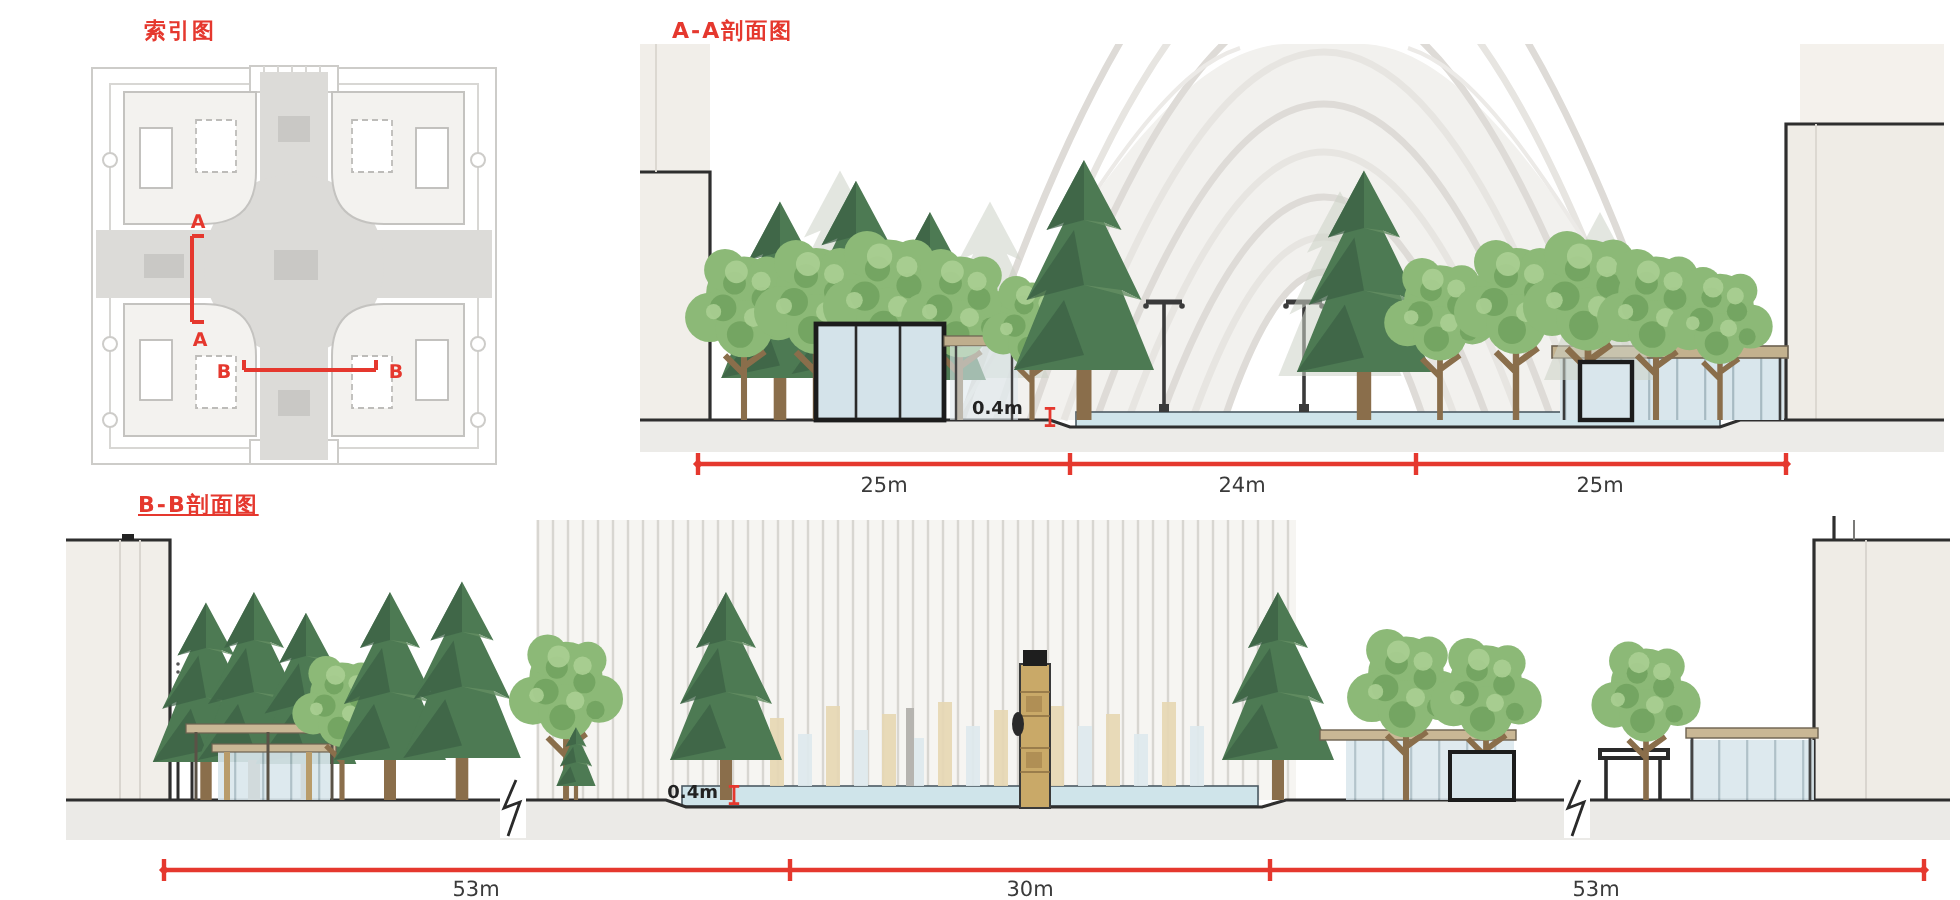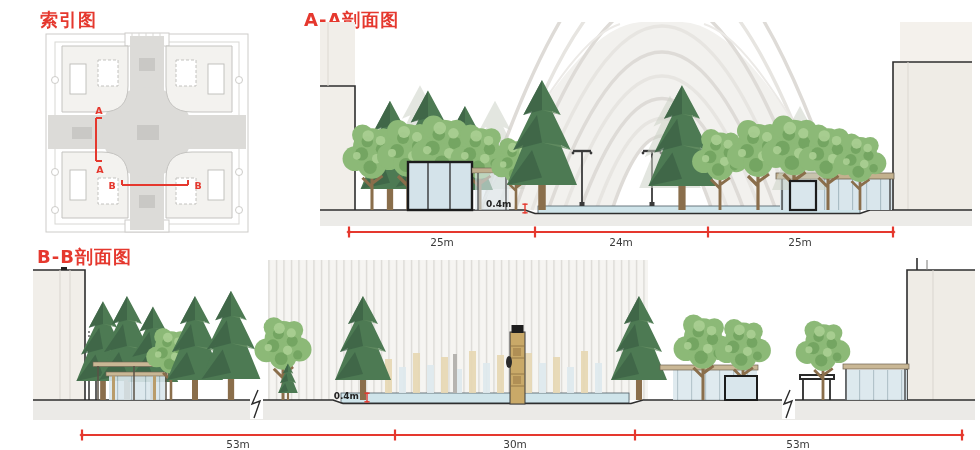--- a/index.html
+++ b/index.html
@@ -1,18 +1,18 @@
 <!DOCTYPE html>
 <html><head>
 <meta charset="utf-8">
 <style>
   html,body{margin:0;padding:0;background:#ffffff;}
   .page{position:relative;width:980px;height:450px;background:#ffffff;overflow:hidden;
         font-family:"DejaVu Sans","Liberation Sans",sans-serif;}
-  .panel-title{position:absolute;color:#e5382e;font-weight:bold;font-size:18px;letter-spacing:1px;}
+  .panel-title{position:absolute;color:#e5382e;font-weight:bold;font-size:11px;letter-spacing:1px;margin-left:32px;}
   svg{position:absolute;display:block;}
   svg text{font-family:"DejaVu Sans","Liberation Sans",sans-serif;}
   .dim-label{font-size:10.5px;fill:#3a3a3a;}
   .depth-label{font-size:9px;fill:#222222;font-weight:bold;}
   .marker-label{font-size:9.5px;font-weight:bold;fill:#e5382e;}
 </style>
 </head>
 <body>
 
 <div class="page">
@@ -224,21 +224,21 @@
       <line x1="388" y1="204.5" x2="388" y2="215.5"></line>
       <line x1="573" y1="204.5" x2="573" y2="215.5"></line>
       <rect x="-1.8" y="-1.8" width="3.6" height="3.6" transform="translate(29,210) rotate(45)" fill="#e5382e" stroke="none"></rect>
       <rect x="-1.8" y="-1.8" width="3.6" height="3.6" transform="translate(573,210) rotate(45)" fill="#e5382e" stroke="none"></rect>
     </g>
     <text class="dim-label" x="122" y="224" text-anchor="middle">25m</text>
     <text class="dim-label" x="301" y="224" text-anchor="middle">24m</text>
     <text class="dim-label" x="480" y="224" text-anchor="middle">25m</text>
   </svg>
 
-  <div class="panel-title" style="left:37px;top:245px;z-index:3;">B-B剖面图</div>
+  <div class="panel-title" style="left:37px;top:245px;z-index:3;text-decoration:underline;">B-B剖面图</div>
 
   <svg style="left:33px;top:258px;" width="945" height="192" viewBox="0 0 945 192">
 
     <rect x="235" y="2" width="380" height="140" fill="url(#pat-curtain)"></rect>
 
     <g>
       <rect x="0" y="12" width="52" height="130" fill="#f1eee9"></rect>
       <path d="M0,12 H52 V142" fill="none" stroke="#2e2e2e" stroke-width="1.6"></path>
       <line x1="27" y1="12" x2="27" y2="142" stroke="#d9d5cf" stroke-width="1"></line>
       <line x1="37" y1="12" x2="37" y2="142" stroke="#d9d5cf" stroke-width="1"></line>

